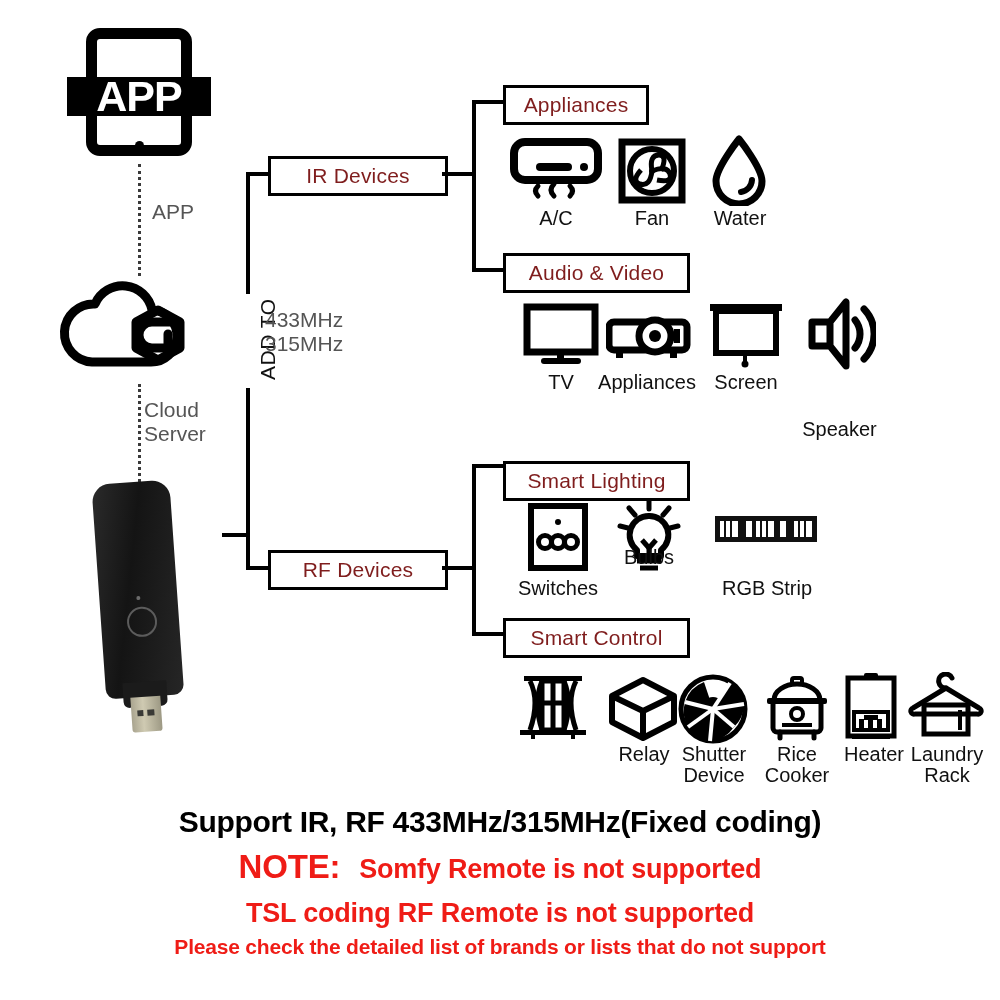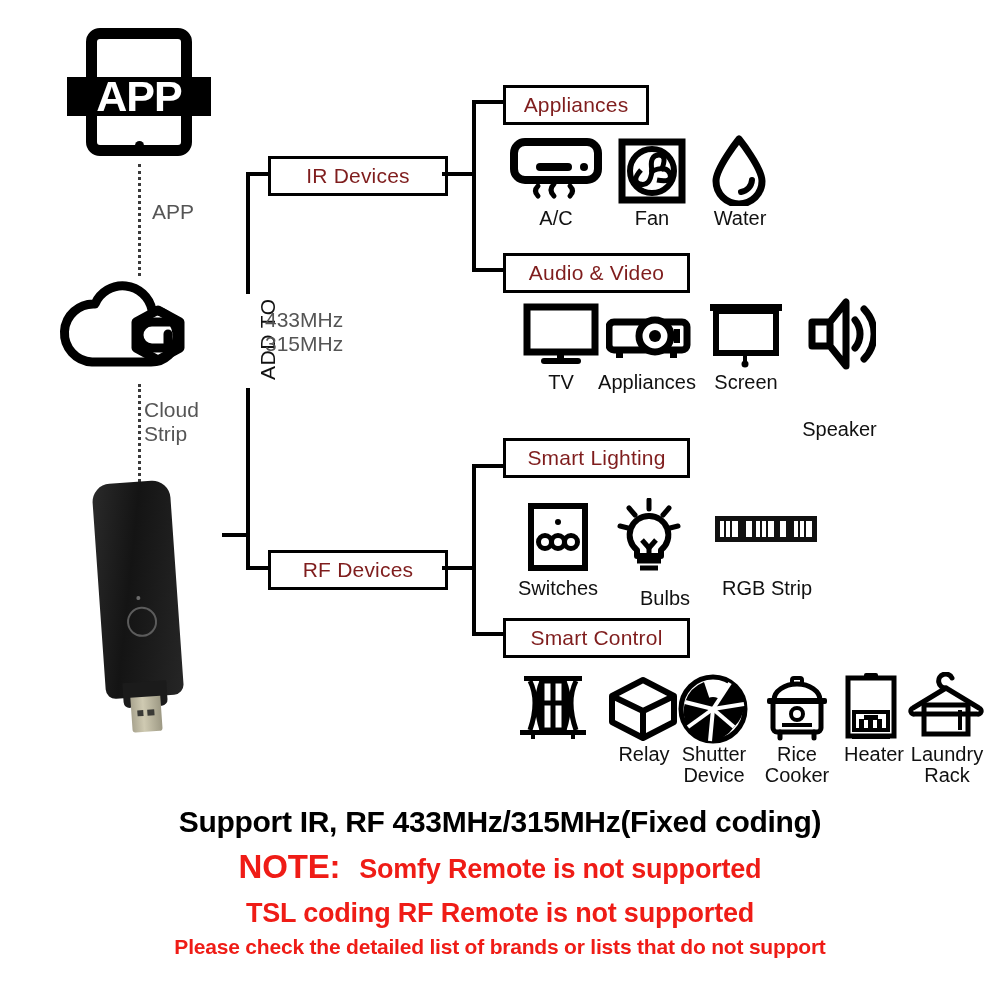--- a/index.html
+++ b/index.html
@@ -96,21 +96,21 @@
       <g transform="translate(70,22)">
         <path d="M30 10 L52 22 L52 48 L30 60 L8 48 L8 22 Z" fill="none" stroke="#000" stroke-width="9" stroke-linejoin="round"></path>
         <path d="M42 22 L24 22 A11 11 0 0 0 24 48 L40 48 L40 34" fill="none" stroke="#000" stroke-width="9" stroke-linejoin="round" stroke-linecap="round"></path>
       </g>
     </svg>
   </div>
 
   <div class="dots" style="left:138px;top:384px;height:104px;"></div>
   <div class="sidelabel" style="left:144px;top:398px;">
     <div>Cloud</div>
-    <div>Strip</div>
+    <div>Server</div>
   </div>
 
   <div class="dongle" style="left:100px;top:482px;width:78px;height:250px;transform:rotate(-4deg);">
     <div class="shell"></div>
     <div class="led"></div>
     <div class="btn"></div>
     <div class="neck"></div>
     <div class="usb">
         <i class="a"></i>
         <i class="b"></i>
@@ -218,21 +218,21 @@
   <div class="cap" style="left:792px;top:372px;width:95px;margin-top:47px;">Speaker</div>
 
   <div class="nodebox" style="left:268px;top:550px;width:174px;height:34px;">
     <span>RF Devices</span>
   </div>
   <div class="ln" style="left:442px;top:566px;width:34px;height:4px;"></div>
   <div class="ln" style="left:472px;top:464px;width:4px;height:172px;"></div>
   <div class="ln" style="left:472px;top:464px;width:32px;height:4px;"></div>
   <div class="ln" style="left:472px;top:632px;width:32px;height:4px;"></div>
 
-  <div class="nodebox" style="left:503px;top:438px;width:181px;height:34px;">
+  <div class="nodebox" style="left:503px;top:461px;width:181px;height:34px;">
     <span>Smart Lighting</span>
   </div>
 
   <div class="ico" style="left:527px;top:502px;width:62px;height:70px;">
     <svg viewBox="0 0 62 70">
       <rect x="4" y="4" width="54" height="62" fill="none" stroke="#000" stroke-width="6"></rect>
       <circle cx="31" cy="20" r="3" fill="#000"></circle>
       <circle cx="18" cy="40" r="6.5" fill="none" stroke="#000" stroke-width="5"></circle>
       <circle cx="31" cy="40" r="6.5" fill="none" stroke="#000" stroke-width="5"></circle>
       <circle cx="44" cy="40" r="6.5" fill="none" stroke="#000" stroke-width="5"></circle>
@@ -247,21 +247,21 @@
       <line x1="33" y1="50" x2="33" y2="58" stroke="#000" stroke-width="5"></line>
       <line x1="21" y1="63" x2="45" y2="63" stroke="#000" stroke-width="5"></line>
       <line x1="24" y1="70" x2="42" y2="70" stroke="#000" stroke-width="5"></line>
       <line x1="33" y1="2" x2="33" y2="11" stroke="#000" stroke-width="5" stroke-linecap="round"></line>
       <line x1="13" y1="10" x2="19" y2="17" stroke="#000" stroke-width="5" stroke-linecap="round"></line>
       <line x1="53" y1="10" x2="47" y2="17" stroke="#000" stroke-width="5" stroke-linecap="round"></line>
       <line x1="4" y1="28" x2="12" y2="30" stroke="#000" stroke-width="5" stroke-linecap="round"></line>
       <line x1="62" y1="28" x2="54" y2="30" stroke="#000" stroke-width="5" stroke-linecap="round"></line>
     </svg>
   </div>
-  <div class="cap" style="left:608px;top:588px;width:82px;text-align:right;">Bulbs</div>
+  <div class="cap" style="left:608px;top:547px;width:82px;">Bulbs</div>
 
   <div class="ico" style="left:714px;top:513px;width:104px;height:32px;">
     <svg viewBox="0 0 104 32">
       <rect x="1" y="3" width="102" height="26" fill="#111"></rect>
       <g fill="#fff">
         <rect x="6" y="8" width="18" height="16"></rect>
         <rect x="32" y="8" width="6" height="16"></rect>
         <rect x="42" y="8" width="18" height="16"></rect>
         <rect x="66" y="8" width="6" height="16"></rect>
         <rect x="80" y="8" width="18" height="16"></rect>

